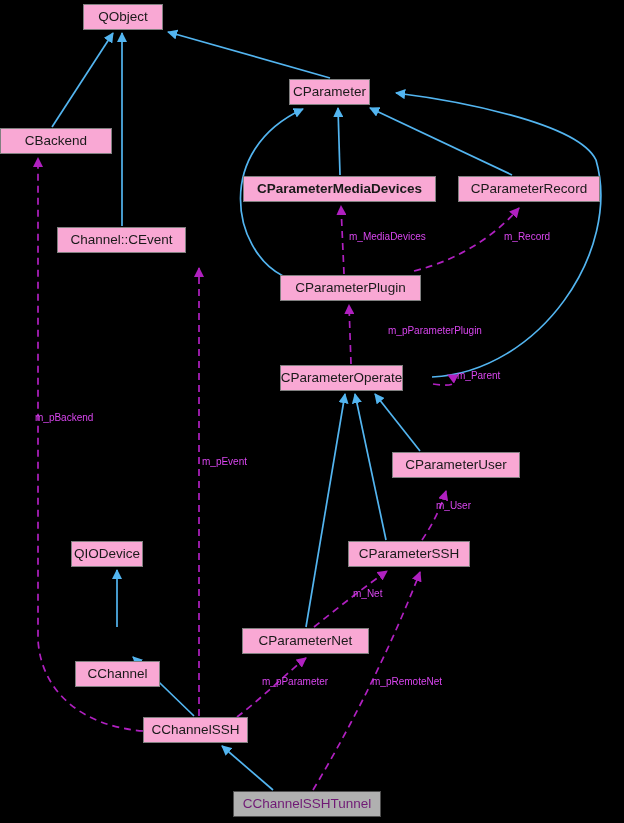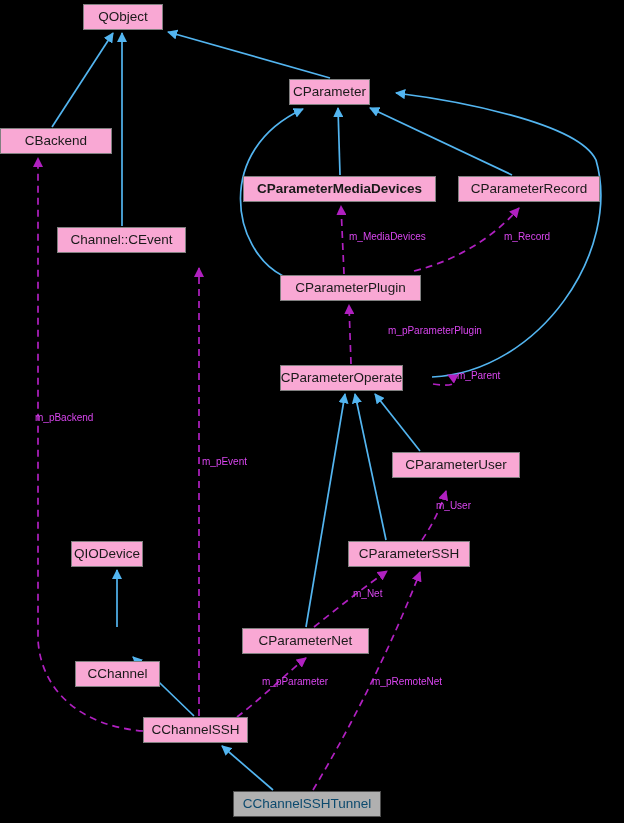--- a/index.html
+++ b/index.html
@@ -34,21 +34,21 @@
     display: flex;
     align-items: center;
     justify-content: center;
     white-space: nowrap;
     height: 26px;
     z-index: 5;
   }
   .node.current {
     background: #b0b0b0;
     border: 1px solid #505050;
-    color: #0c4a6e;
+    color: #701a75;
   }
   .edge-label {
     position: absolute;
     color: #d946ef;
     font-size: 10px;
     line-height: 1;
     white-space: nowrap;
     z-index: 6;
   }
 </style>

